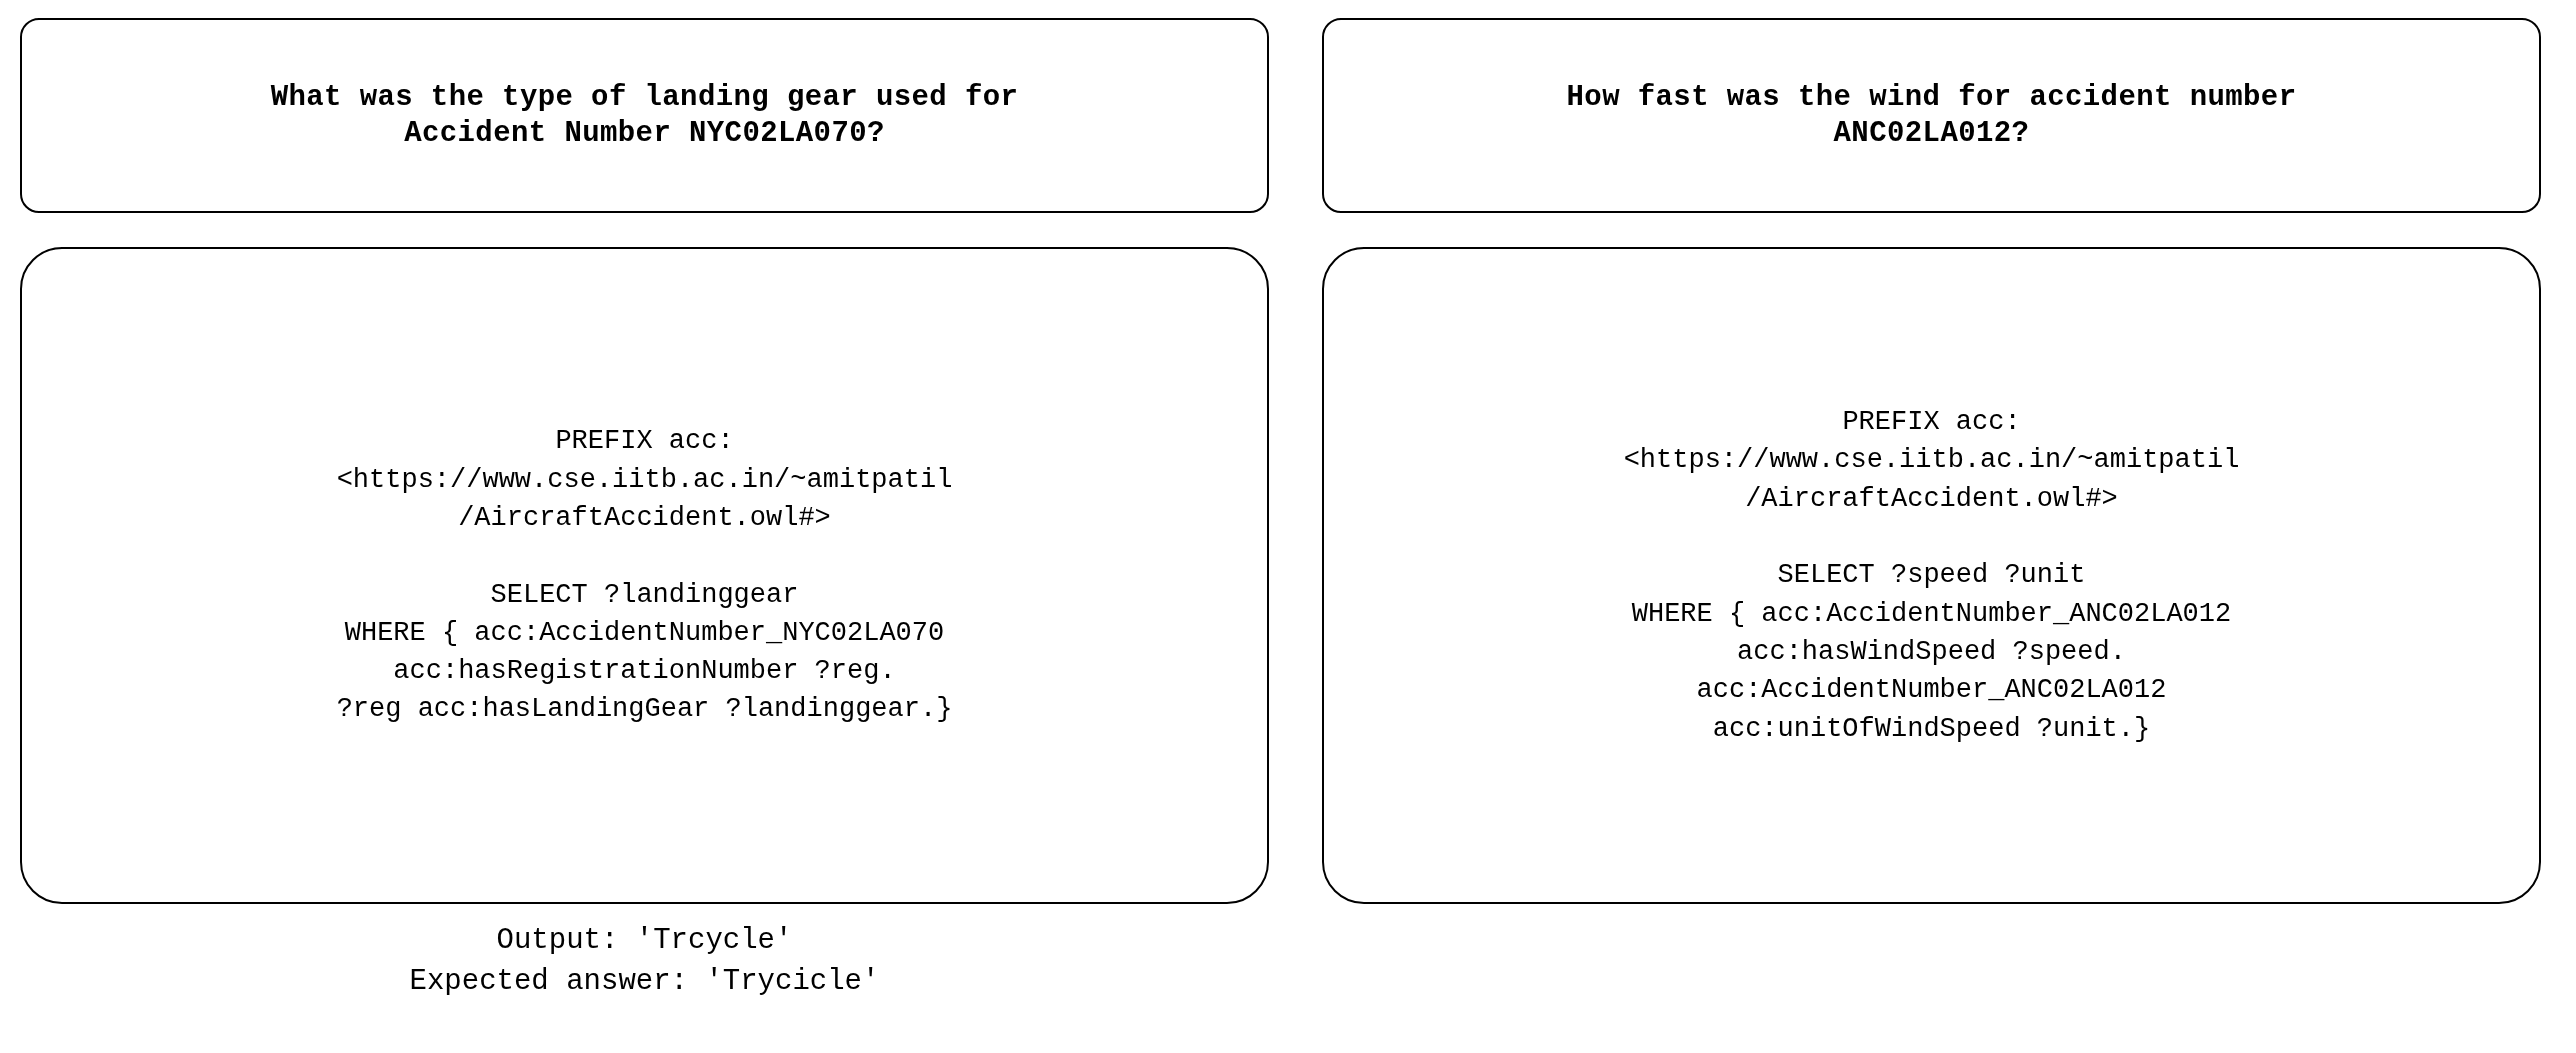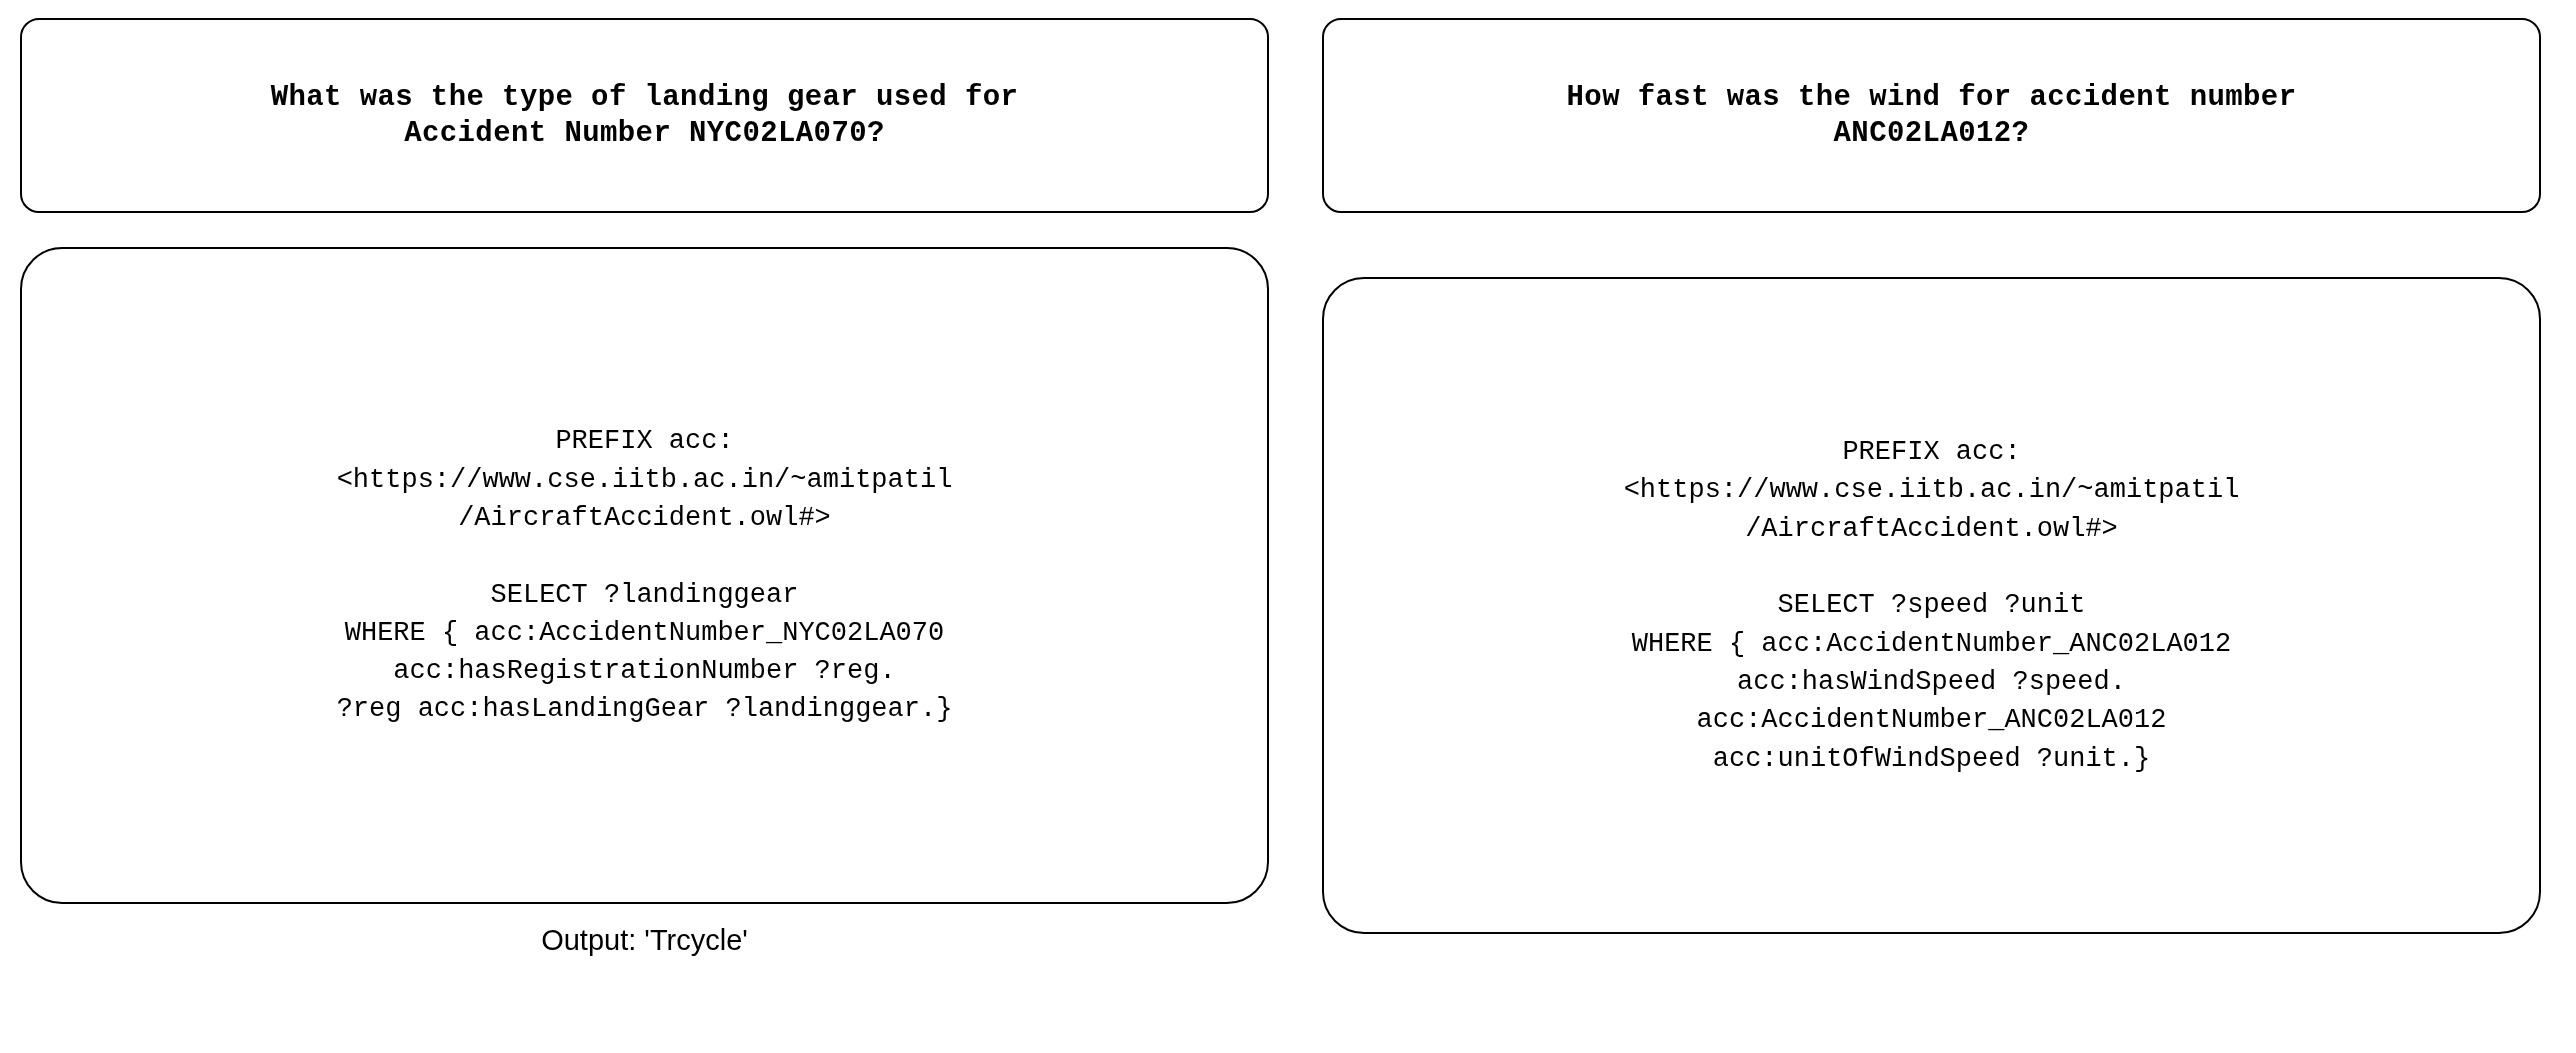--- a/index.html
+++ b/index.html
@@ -27,21 +27,21 @@
   }
 
   .panel {
     position: relative;
     height: 1054px;
     display: flex;
     flex-direction: column;
     align-items: stretch;
   }
   .panel.left  { width: 1309px; padding-left: 20px;  padding-right: 40px; box-sizing: border-box; }
-  .panel.right { width: 1267px; padding-left: 13px;  padding-right: 35px; box-sizing: border-box; gap: 30px; }
+  .panel.right { width: 1267px; padding-left: 13px;  padding-right: 35px; box-sizing: border-box; }
 
   
   .question-box {
     margin-top: 18px;
     height: 195px;
     border: 2.9px solid #000000;
     border-radius: 19px;
     background: #ffffff;
     box-sizing: border-box;
     display: flex;
@@ -87,21 +87,21 @@
 
   
   .captions {
     margin-top: 16px;
     display: flex;
     flex-direction: column;
     align-items: center;
     justify-content: flex-start;
   }
   .caption-line {
-    font-family: Liberation Sans, sans-serif;
+    font-family: Liberation Mono, monospace;
     font-size: 29px;
     line-height: 1.42;
     text-align: center;
     color: #000000;
     white-space: nowrap;
   }
 </style>
 </head>
 <body>
 
@@ -120,20 +120,21 @@
 /AircraftAccident.owl#&gt;
 
 SELECT ?landinggear
 WHERE { acc:AccidentNumber_NYC02LA070
 acc:hasRegistrationNumber ?reg.
 ?reg acc:hasLandingGear ?landinggear.}</div>
     </div>
 
     <div class="captions">
       <div class="caption-line">Output: 'Trcycle'</div>
+      <div class="caption-line">Expected answer: 'Trycicle'</div>
     </div>
 
   </div>
 
   <div class="panel right">
 
     <div class="question-box">
       <div class="question-text">How fast was the wind for accident number
 ANC02LA012?</div>
     </div>

